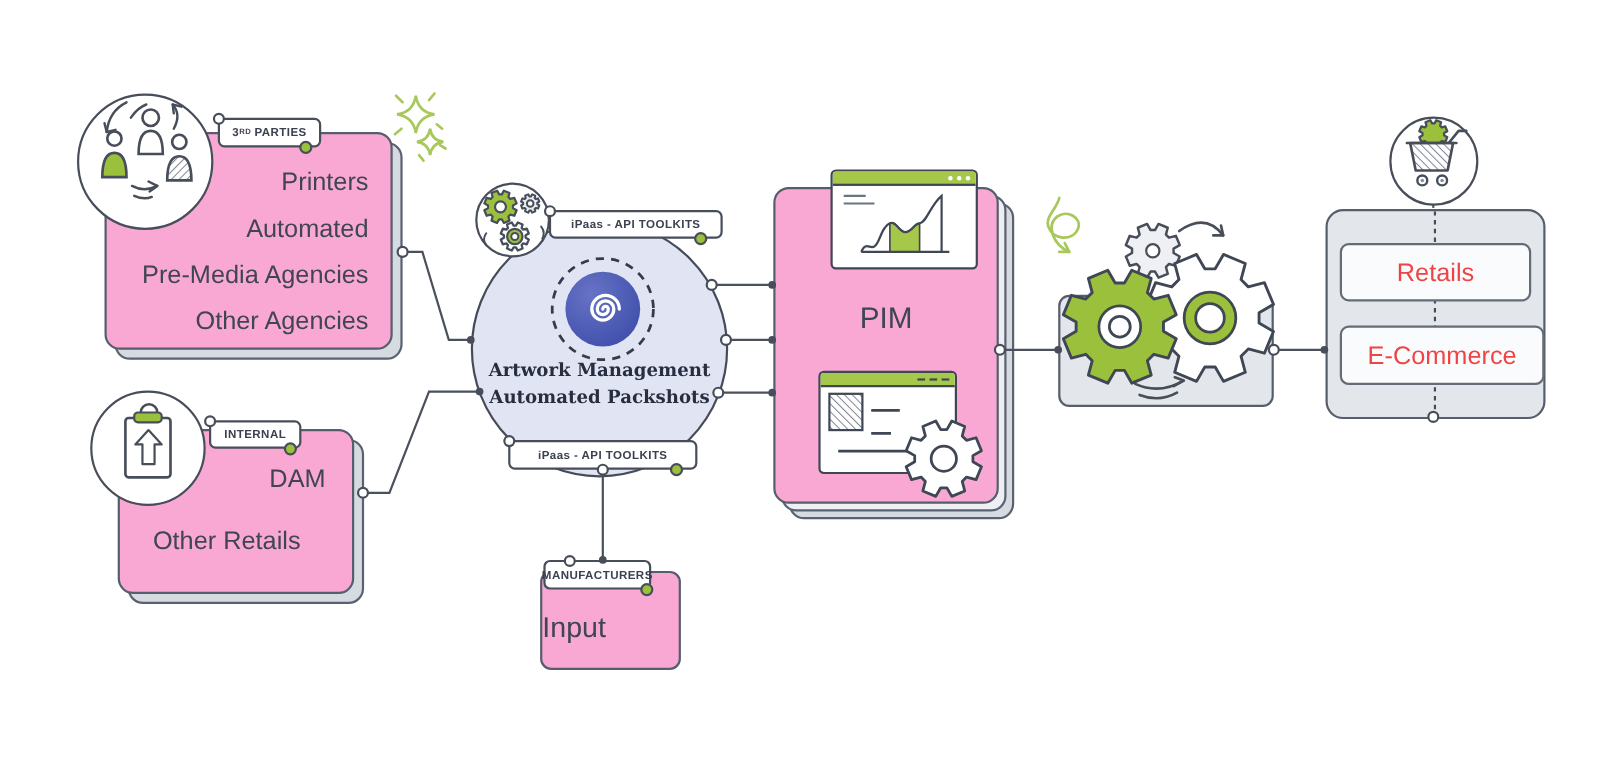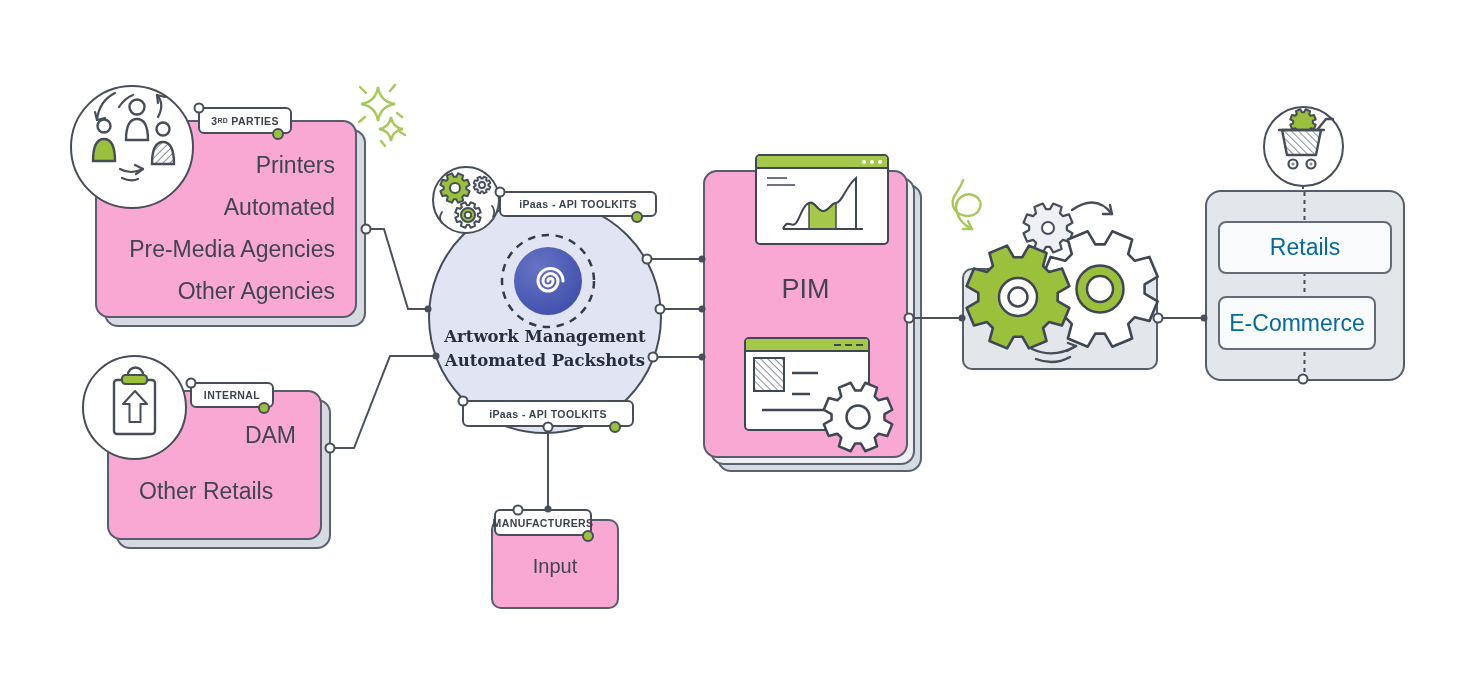--- a/index.html
+++ b/index.html
@@ -18,21 +18,21 @@
     box-sizing:border-box; z-index:6; white-space:nowrap;
   }
   .tag sup { font-size:7px; }
   .icon-circle { position:absolute; background:#fff; border:2.5px solid #474e5a; border-radius:50%; box-sizing:border-box; z-index:7; }
   .list { position:absolute; right:20px; top:140px; text-align:right; z-index:3; }
   .list-item { font-size:23px; color:#3f4552; line-height:42px; }
   .txt { position:absolute; color:#3f4552; z-index:3; }
   .inner-box {
     position:absolute; background:#fafbfd; border:2px solid #666c77; border-radius:8px;
     display:flex; align-items:center; justify-content:center;
-    font-size:23px; color:#0369a1; box-sizing:border-box; z-index:3;
+    font-size:23px; color:#ef4444; box-sizing:border-box; z-index:3;
   }
   .platform-circle { position:absolute; left:428px; top:200px; width:234px; height:234px;
     background:#e1e5f3; border:2px solid #454c59; border-radius:50%; box-sizing:border-box; z-index:2; }
   .indigo-circle { position:absolute; left:514px; top:247px; width:68px; height:68px; border-radius:50%;
     background:radial-gradient(circle at 35% 30%, #6673c5, #4352ae 75%); z-index:3; }
   .platform-text { position:absolute; left:433px; top:327px; width:224px; text-align:center;
     font-family:"DejaVu Serif", serif; font-weight:bold; font-size:16.5px; line-height:19px; color:#272e40; z-index:4; }
   .platform-text .sub { margin-top:5px; }
   .browser-window { position:absolute; background:#fff; border:2px solid #3f4654; border-radius:5px; box-sizing:border-box; z-index:4; overflow:hidden; }
   .browser-bar { height:13px; background:#a5c84b; border-bottom:2px solid #3f4654; display:flex; align-items:center; justify-content:flex-end; gap:4px; padding-right:5px; box-sizing:border-box; }
@@ -80,21 +80,21 @@
   </div>
   <div class="tag" style="left:499px;top:191px;width:158px;height:26px;">
     <span>iPaas - API TOOLKITS</span>
   </div>
   <div class="tag" style="left:462px;top:400px;width:172px;height:27px;">
     <span>iPaas - API TOOLKITS</span>
   </div>
   <div class="icon-circle" style="left:432px;top:166px;width:68px;height:68px;"></div>
 
   <div class="card" style="left:491px;top:519px;width:128px;height:90px;border-radius:10px;">
-    <div class="txt" style="left:0;right:0;top:34px;text-align:center;font-size:20px;">Input</div>
+    <div class="txt" style="left:0;right:0;top:34px;font-size:26px;">Input</div>
   </div>
   <div class="tag" style="left:494px;top:509px;width:98px;height:27px;">
     <span>MANUFACTURERS</span>
   </div>
 
   <div class="shadow-card" style="left:717px;top:184px;width:205px;height:288px;"></div>
   <div class="mid-card" style="left:710px;top:177px;width:205px;height:288px;"></div>
   <div class="card" style="left:703px;top:170px;width:205px;height:288px;"></div>
   <div class="txt" style="left:703px;top:274px;width:205px;text-align:center;font-size:27px;z-index:4;">PIM</div>
 
@@ -127,21 +127,21 @@
   <div class="gray-card" style="left:962px;top:268px;width:196px;height:102px;border-radius:10px;"></div>
 
   <div class="gray-card" style="left:1205px;top:190px;width:200px;height:191px;">
     <svg class="dash-svg" width="196" height="187">
       <line x1="97.5" y1="0" x2="97.5" y2="187" stroke="#474e5a" stroke-width="2" stroke-dasharray="4,4"></line>
     </svg>
   </div>
   <div class="inner-box" style="left:1218px;top:221px;width:174px;height:53px;">
     <span>Retails</span>
   </div>
-  <div class="inner-box" style="left:1218px;top:296px;width:158px;height:54px;">
+  <div class="inner-box" style="left:1218px;top:296px;width:186px;height:54px;">
     <span>E-Commerce</span>
   </div>
   <div class="icon-circle" style="left:1263px;top:106px;width:81px;height:81px;"></div>
 
   <svg class="overlay" width="1466" height="696" viewBox="0 0 1466 696">
     <defs>
       <pattern id="hatchP" width="5" height="5" patternUnits="userSpaceOnUse" patternTransform="rotate(45)">
         <rect width="5" height="5" fill="#ffffff"></rect>
         <line x1="0" y1="0" x2="0" y2="5" stroke="#7d8491" stroke-width="1.8"></line>
       </pattern>

